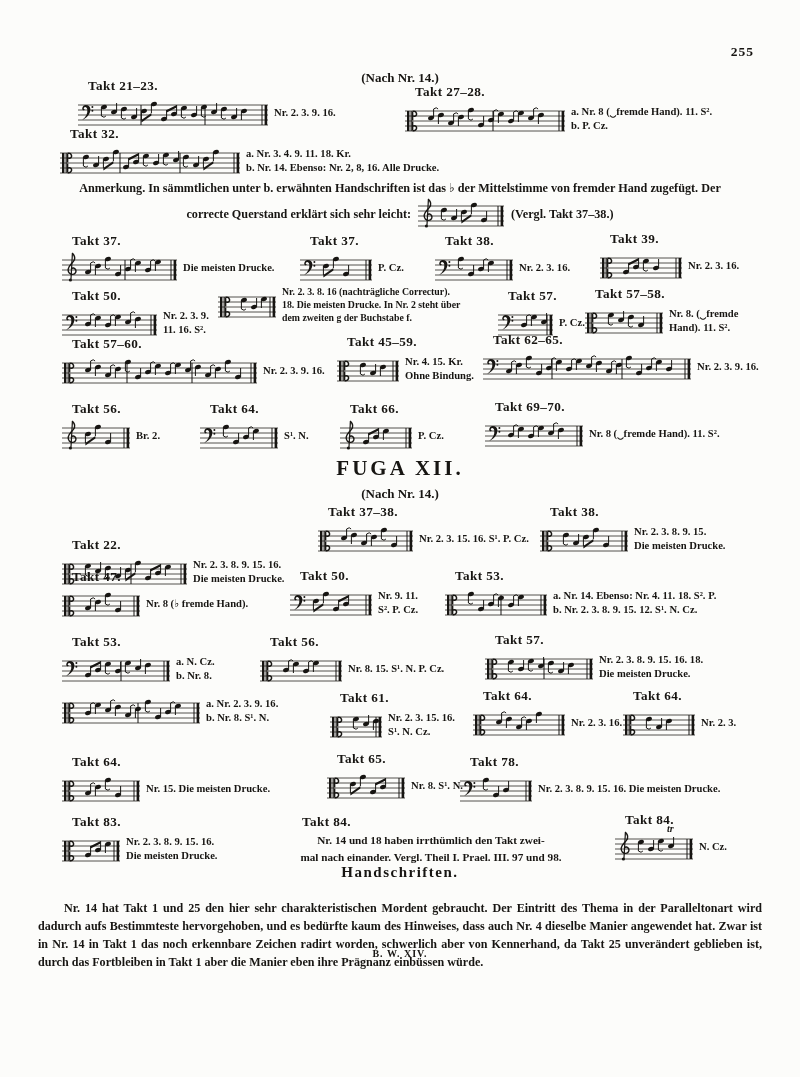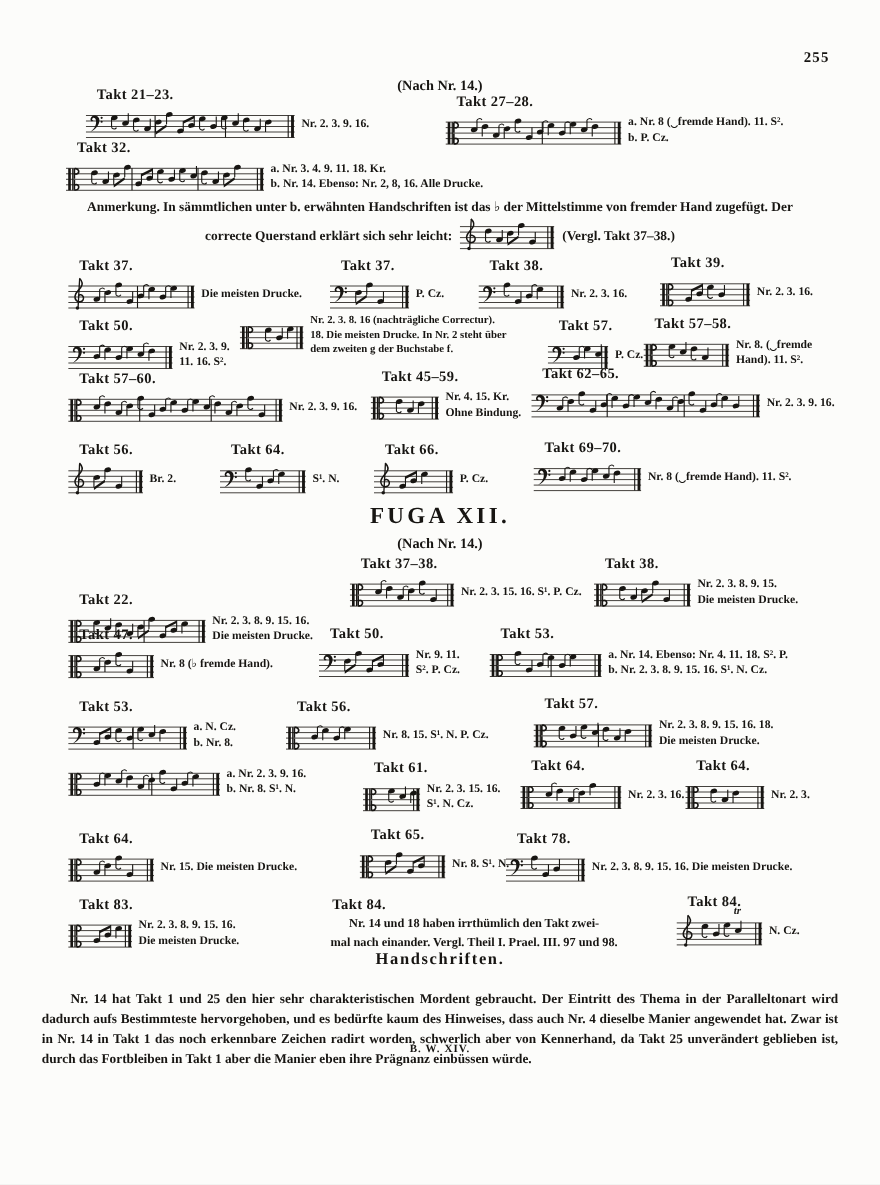--- a/index.html
+++ b/index.html
@@ -975,21 +975,21 @@
             <ellipse cx="66" cy="19" rx="3" ry="2.1" transform="rotate(-18 66 19)"></ellipse>
             <line x1="68.6" y1="19" x2="68.6" y2="10" stroke="#171512" stroke-width="1"></line>
             <path d="M68.6,10 q3,-2.5 4.5,0" fill="none" stroke="#171512" stroke-width="1"></path>
             <ellipse cx="76" cy="11" rx="3" ry="2.1" transform="rotate(-18 76 11)"></ellipse>
             <line x1="73.4" y1="11" x2="73.4" y2="20" stroke="#171512" stroke-width="1"></line>
             <line x1="56" y1="9" x2="56" y2="29" stroke="#171512" stroke-width="1"></line>
             <line x1="96" y1="9" x2="96" y2="29" stroke="#171512" stroke-width="1"></line>
             <rect x="98.6" y="9" width="2.6" height="20"></rect>
           </svg>
           <div class="caption">a. Nr. 14. Ebenso: Nr. 4. 11. 18. S². P.
-b. Nr. 2. 3. 8. 9. 15. 16. S¹. N. Cz.</div>
+b. Nr. 2. 3. 8. 9. 15. 12. S¹. N. Cz.</div>
         </div>
       </div>
       <div class="snippet" style="left: 62px; top: 634px;">
         <div class="takt">Takt 53.</div>
         <div class="ex-row">
           <svg class="staff" width="108" height="34" viewBox="0 0 108 34" fill="#171512">
             <line x1="0" y1="9" x2="108" y2="9" stroke="#2a2722" stroke-width="0.8"></line>
             <line x1="0" y1="14" x2="108" y2="14" stroke="#2a2722" stroke-width="0.8"></line>
             <line x1="0" y1="19" x2="108" y2="19" stroke="#2a2722" stroke-width="0.8"></line>
             <line x1="0" y1="24" x2="108" y2="24" stroke="#2a2722" stroke-width="0.8"></line>

